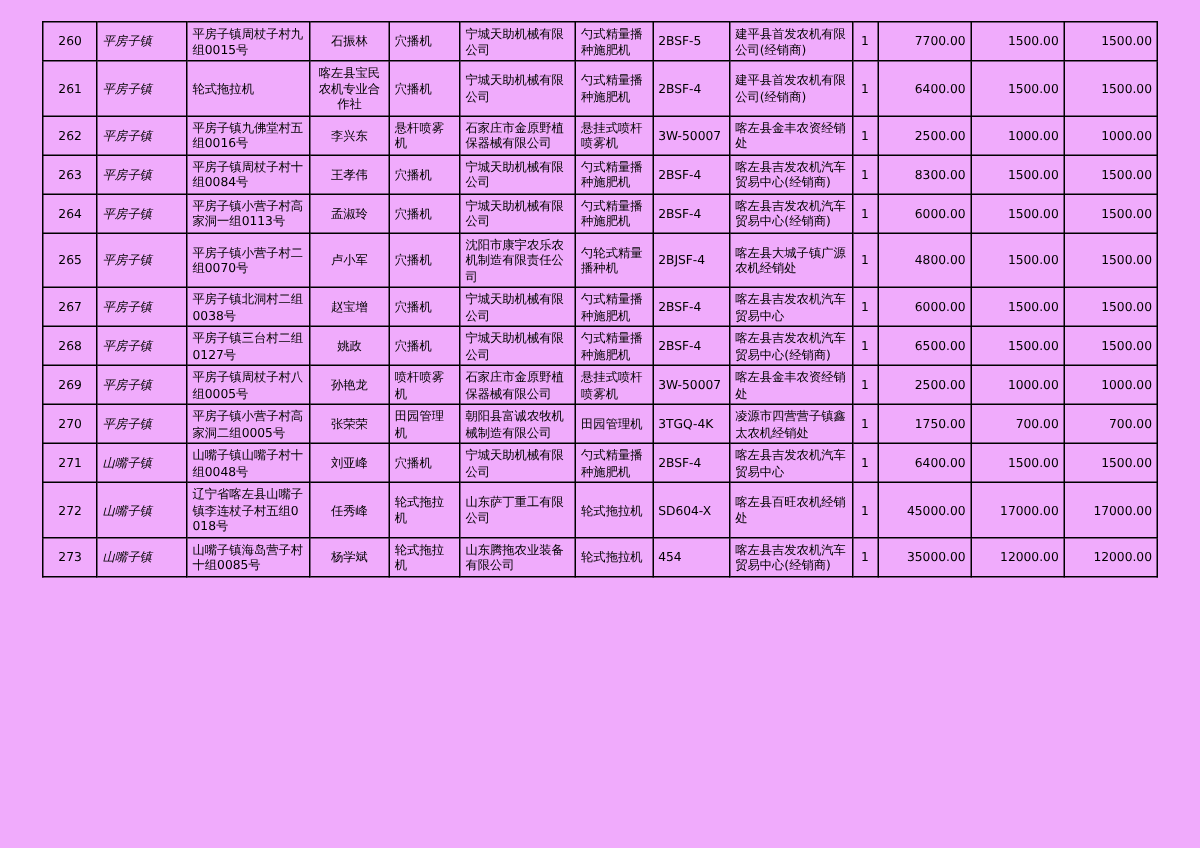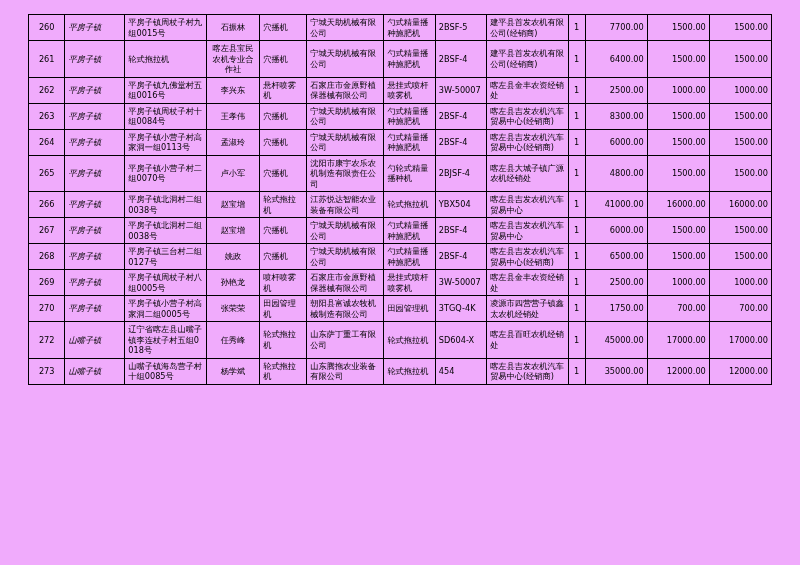--- a/index.html
+++ b/index.html
@@ -169,35 +169,20 @@
           <td class="maker">沈阳市康宇农乐农机制造有限责任公司</td>
           <td class="cat">勺轮式精量播种机</td>
           <td class="model">2BJSF-4</td>
           <td class="dealer">喀左县大城子镇广源农机经销处</td>
           <td class="qty">1</td>
           <td class="money">4800.00</td>
           <td class="money">1500.00</td>
           <td class="money">1500.00</td>
         </tr>
         <tr>
-          <td class="num">266</td>
-          <td class="town">平房子镇</td>
-          <td class="addr">平房子镇北洞村二组0038号</td>
-          <td class="name">赵宝增</td>
-          <td class="kind">轮式拖拉机</td>
-          <td class="maker">江苏悦达智能农业装备有限公司</td>
-          <td class="cat">轮式拖拉机</td>
-          <td class="model">YBX504</td>
-          <td class="dealer">喀左县吉发农机汽车贸易中心</td>
-          <td class="qty">1</td>
-          <td class="money">41000.00</td>
-          <td class="money">16000.00</td>
-          <td class="money">16000.00</td>
-        </tr>
-        <tr>
           <td class="num">267</td>
           <td class="town">平房子镇</td>
           <td class="addr">平房子镇北洞村二组0038号</td>
           <td class="name">赵宝增</td>
           <td class="kind">穴播机</td>
           <td class="maker">宁城天助机械有限公司</td>
           <td class="cat">勺式精量播种施肥机</td>
           <td class="model">2BSF-4</td>
           <td class="dealer">喀左县吉发农机汽车贸易中心</td>
           <td class="qty">1</td>
@@ -242,20 +227,35 @@
           <td class="name">张荣荣</td>
           <td class="kind">田园管理机</td>
           <td class="maker">朝阳县富诚农牧机械制造有限公司</td>
           <td class="cat">田园管理机</td>
           <td class="model">3TGQ-4K</td>
           <td class="dealer">凌源市四营营子镇鑫太农机经销处</td>
           <td class="qty">1</td>
           <td class="money">1750.00</td>
           <td class="money">700.00</td>
           <td class="money">700.00</td>
+        </tr>
+        <tr>
+          <td class="num">271</td>
+          <td class="town">山嘴子镇</td>
+          <td class="addr">山嘴子镇山嘴子村十组0048号</td>
+          <td class="name">刘亚峰</td>
+          <td class="kind">穴播机</td>
+          <td class="maker">宁城天助机械有限公司</td>
+          <td class="cat">勺式精量播种施肥机</td>
+          <td class="model">2BSF-4</td>
+          <td class="dealer">喀左县吉发农机汽车贸易中心</td>
+          <td class="qty">1</td>
+          <td class="money">6400.00</td>
+          <td class="money">1500.00</td>
+          <td class="money">1500.00</td>
         </tr>
         <tr>
           <td class="num">272</td>
           <td class="town">山嘴子镇</td>
           <td class="addr">辽宁省喀左县山嘴子镇李连杖子村五组0018号</td>
           <td class="name">任秀峰</td>
           <td class="kind">轮式拖拉机</td>
           <td class="maker">山东萨丁重工有限公司</td>
           <td class="cat">轮式拖拉机</td>
           <td class="model">SD604-X</td>

